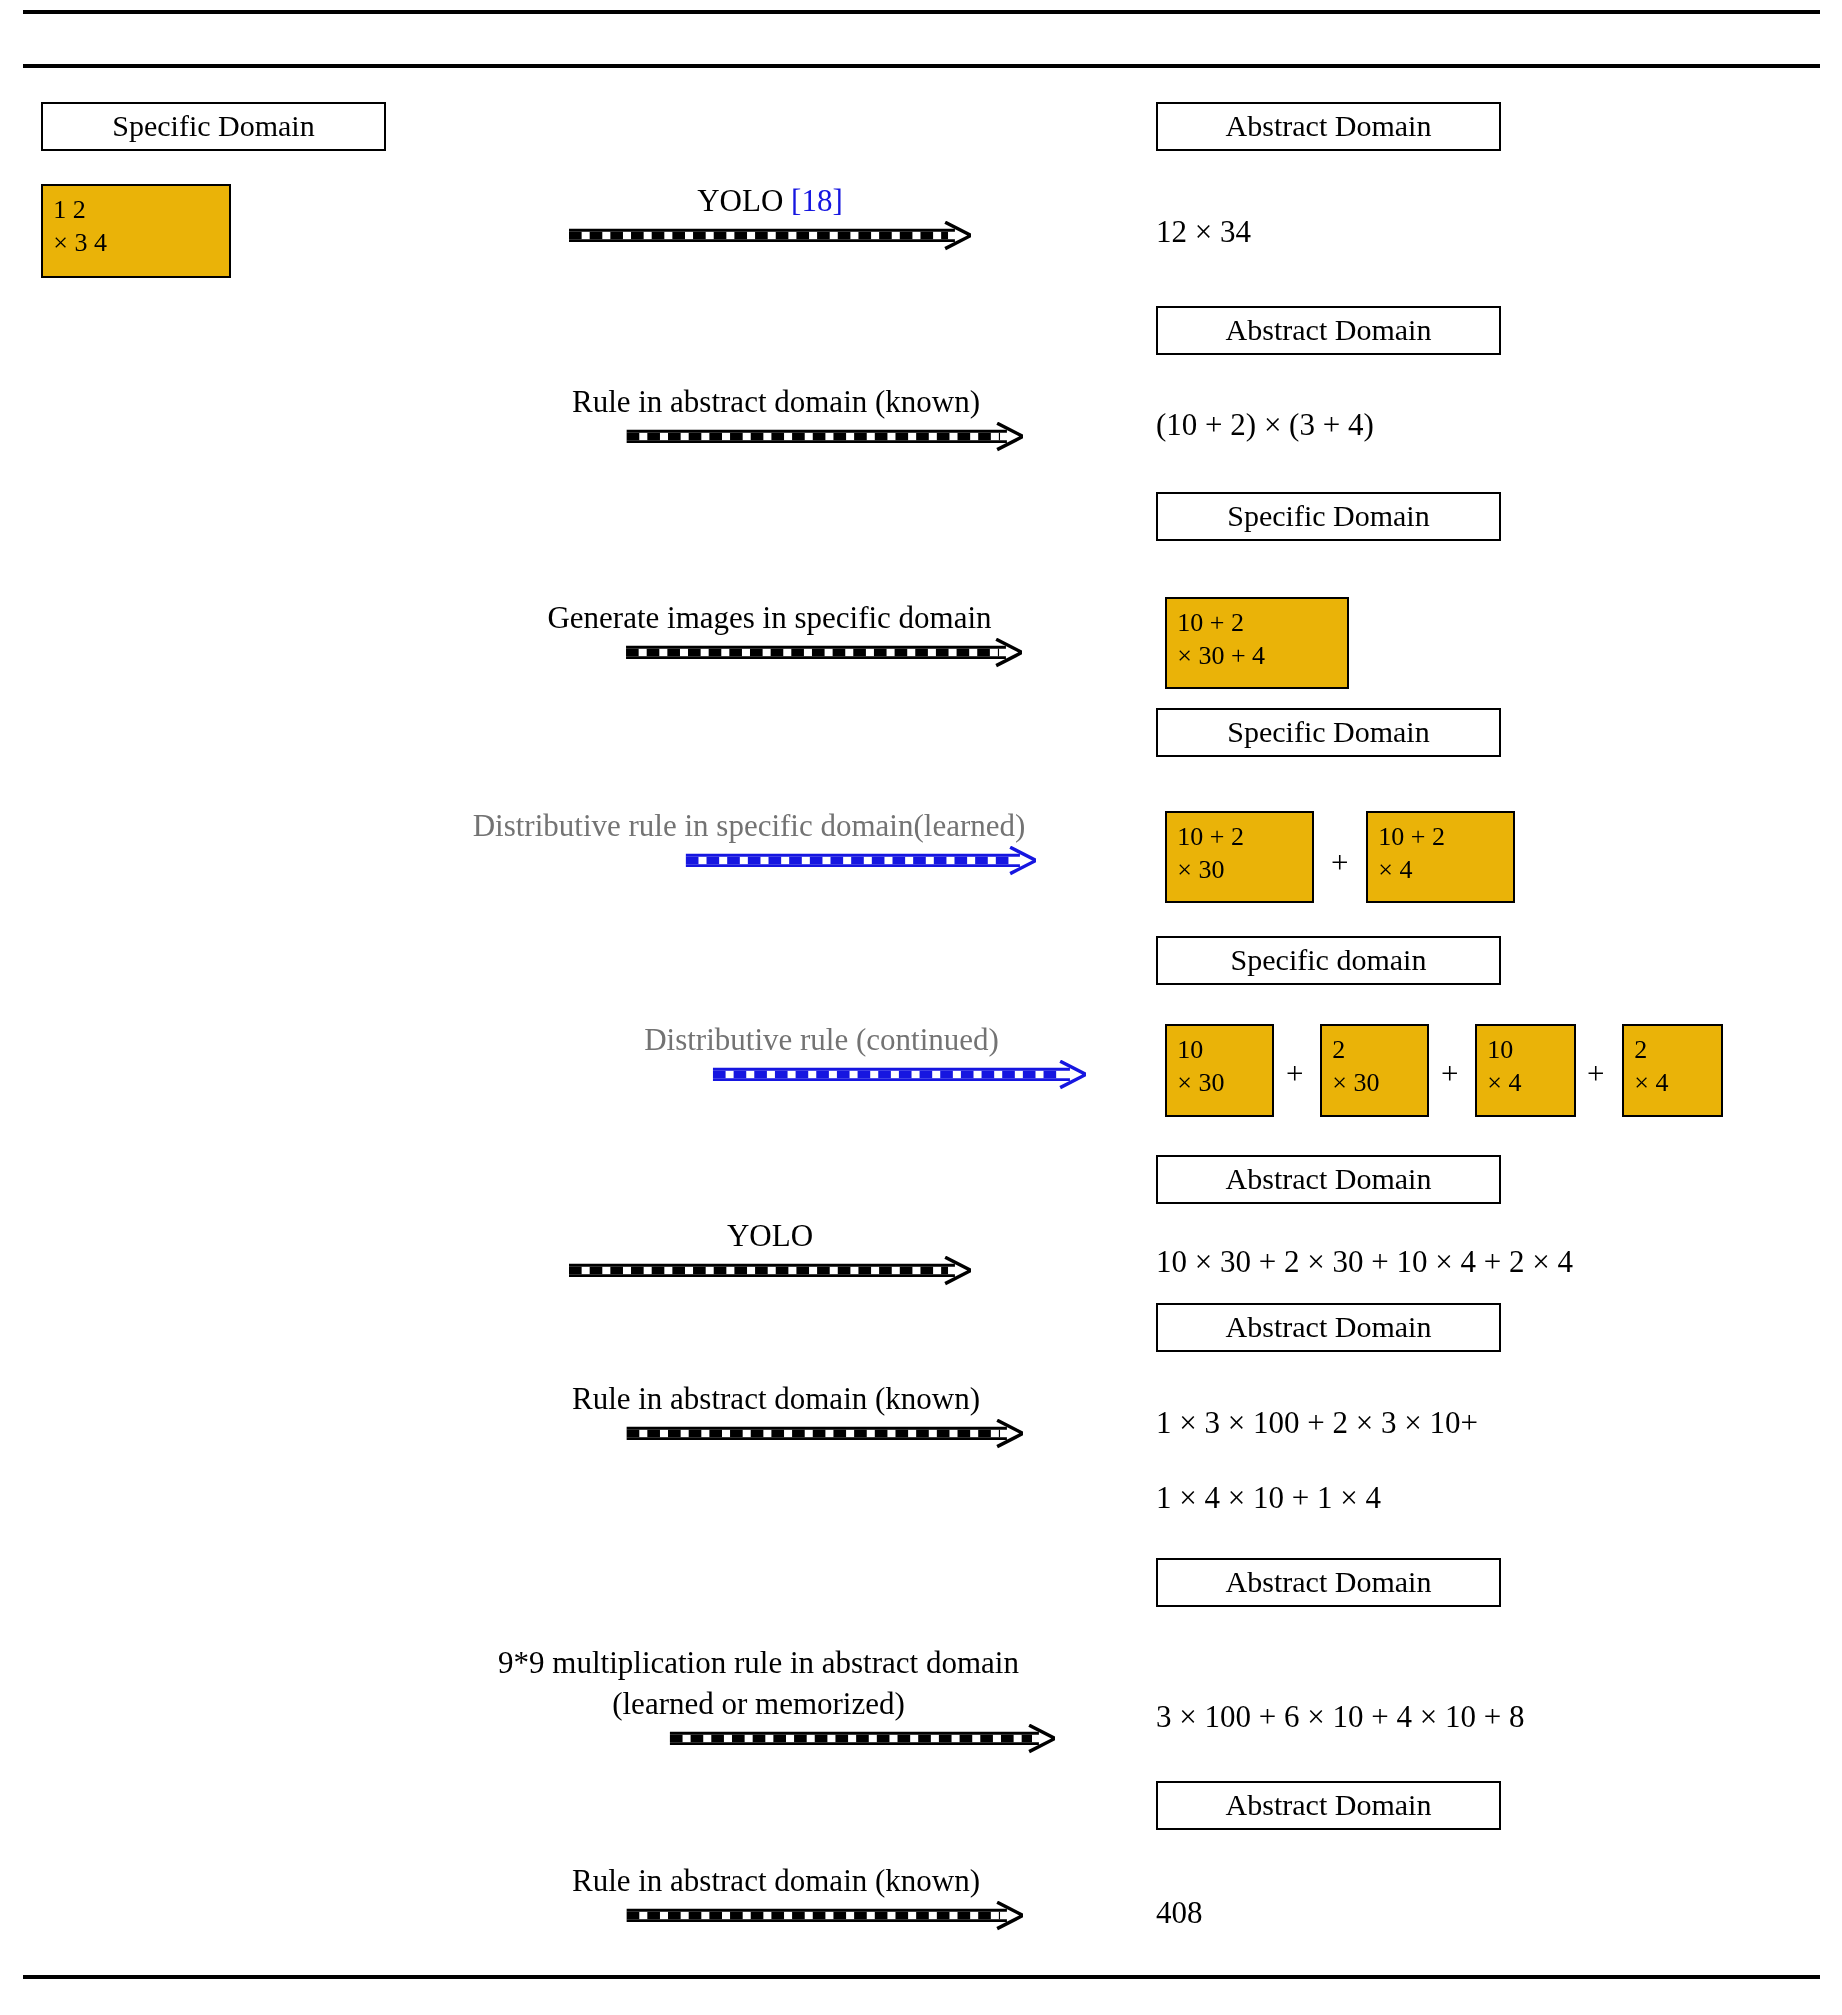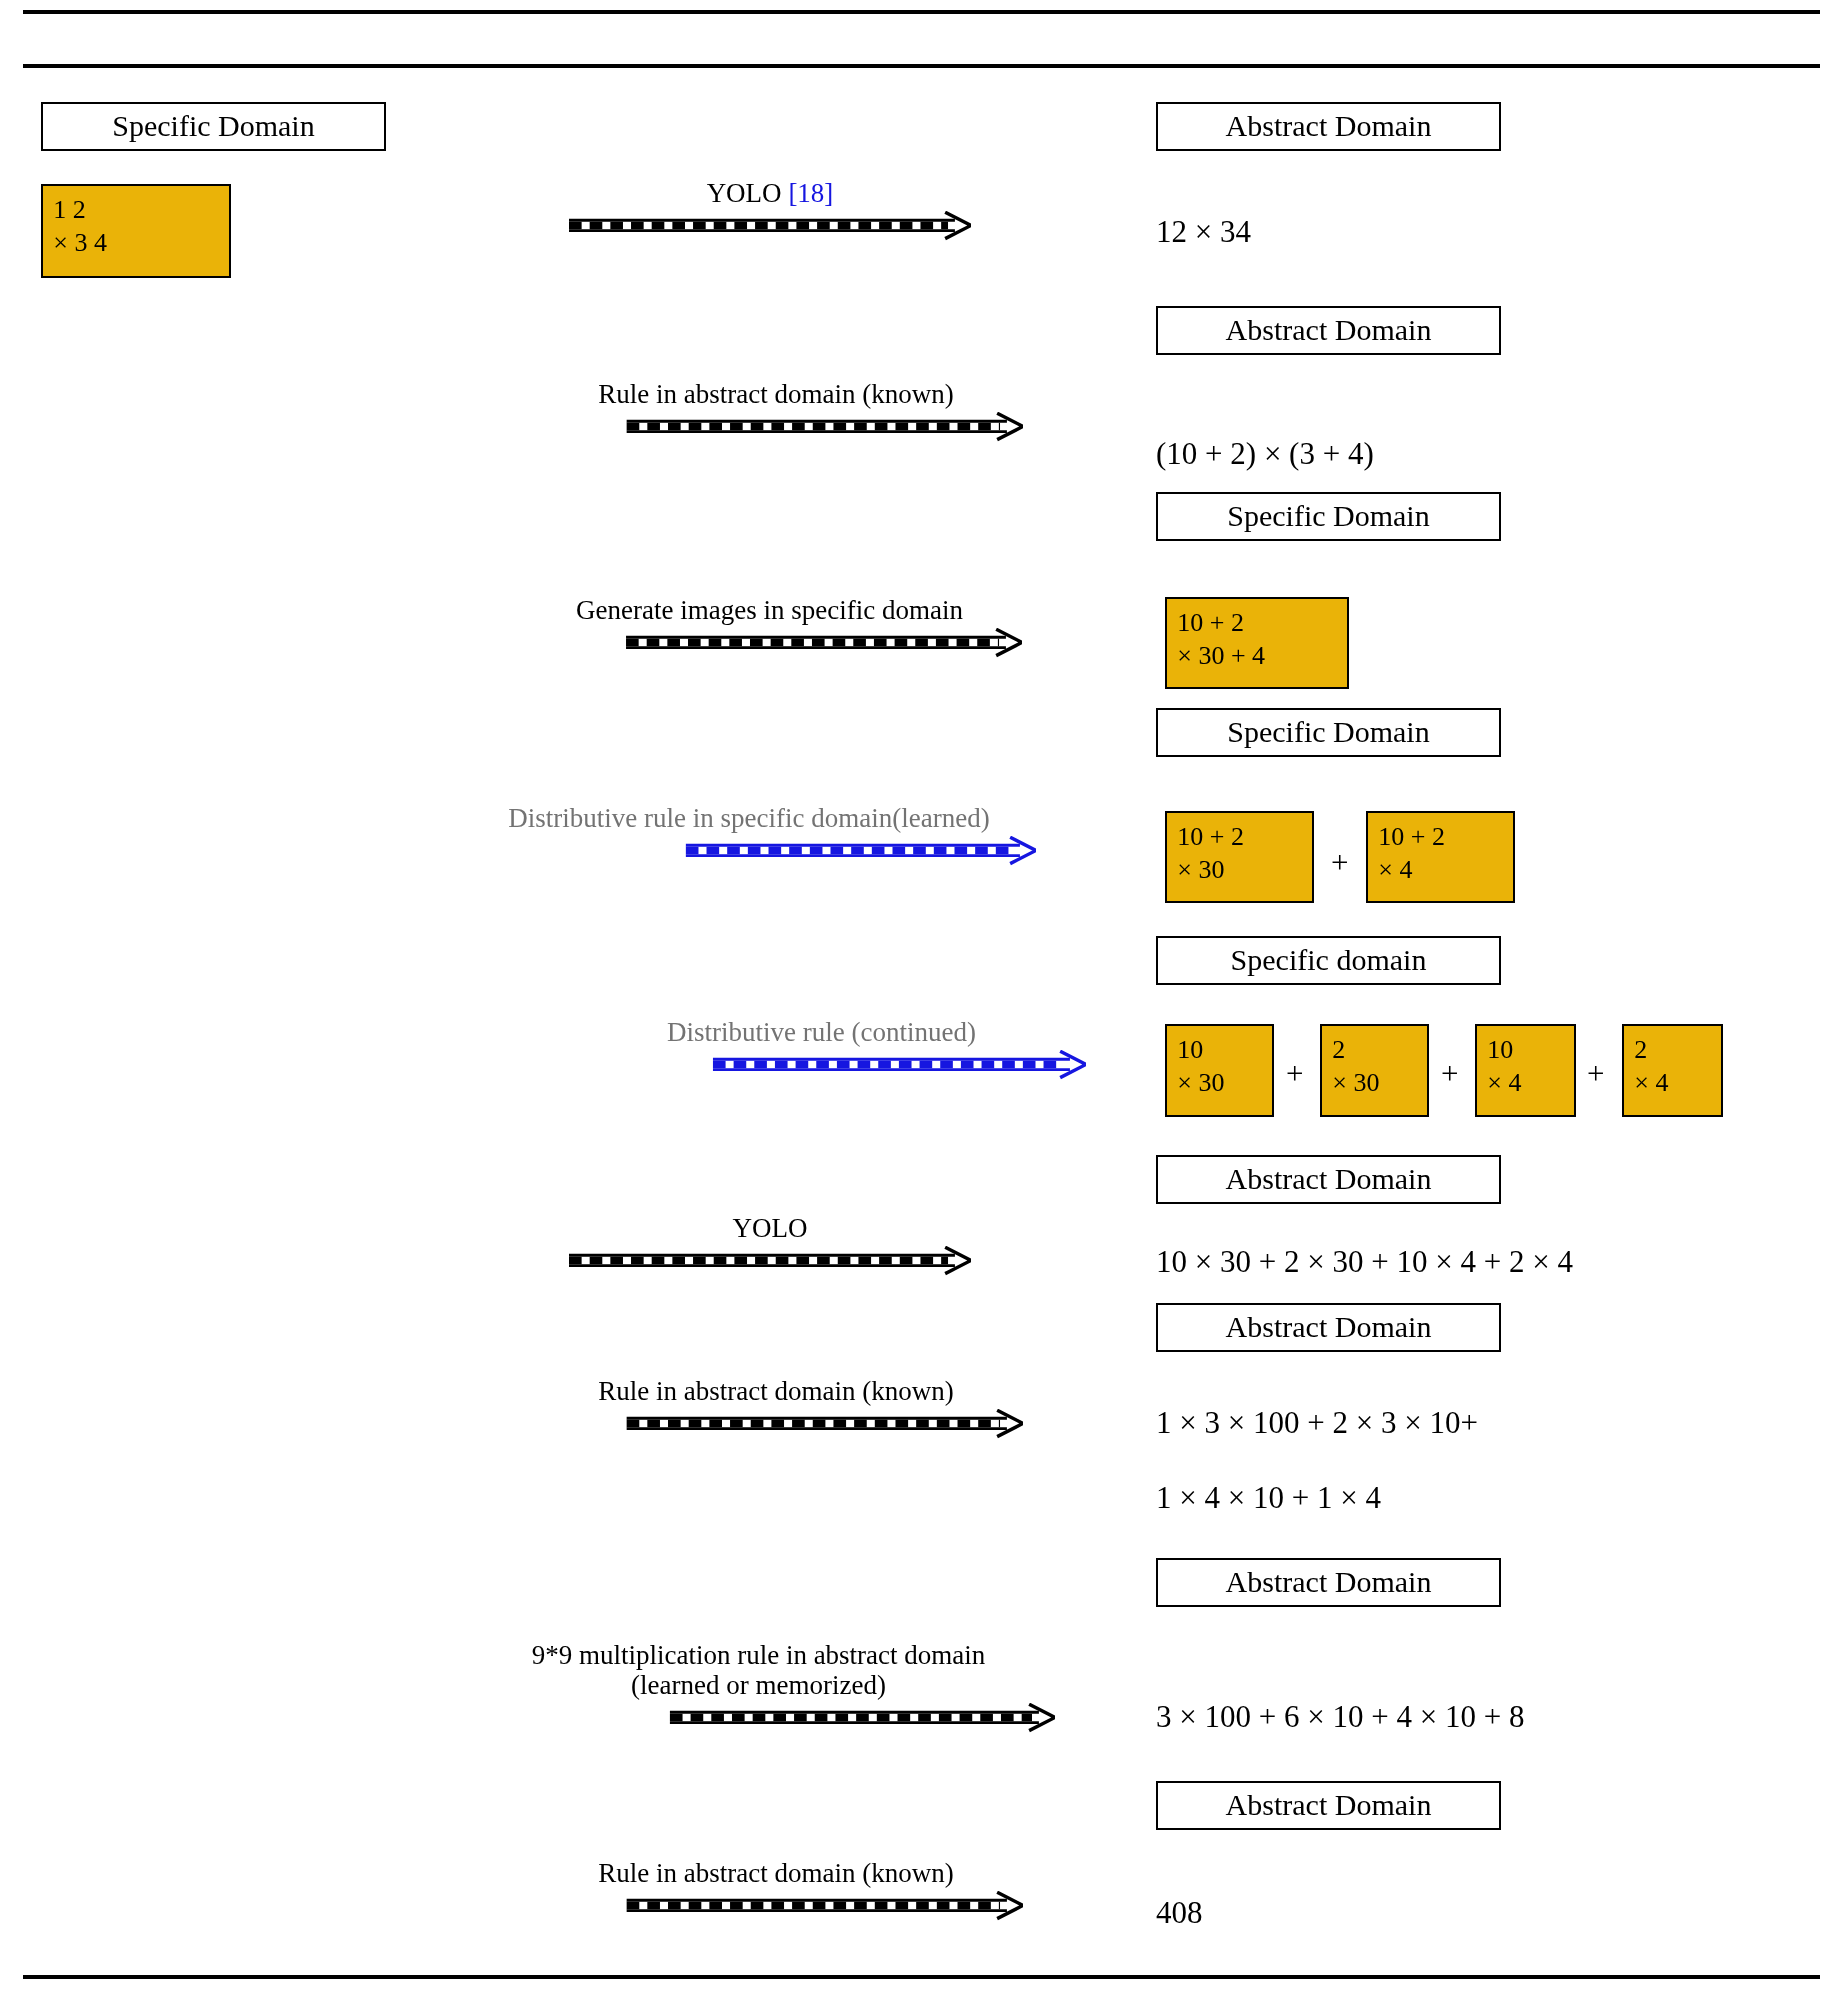--- a/index.html
+++ b/index.html
@@ -72,24 +72,25 @@
     font-size: 31px;
     line-height: 1.0;
   }
 
   
   .arrowgrp {
     position: absolute;
     text-align: center;
   }
   .arrowgrp .lbl {
-    font-size: 27px;
+    font-size: 31px;
     line-height: 1.12;
     white-space: nowrap;
     display: block;
+    margin-top: 6px;
   }
   .arrowgrp.blue .lbl { color: #737373; }
 
   
   .arrowsvg { display: block; margin: 2.3px auto 0 auto; }
 
   .ref { color: #1616e0; }
 </style>
 </head>
 <body>
@@ -122,21 +123,21 @@
   <span class="lbl">Rule in abstract domain (known)</span>
   <svg class="arrowsvg" width="494" height="30" viewBox="0 0 860 52">
     <line x1="170" y1="16" x2="832" y2="16" stroke="#000" stroke-width="5"></line>
     <line x1="170" y1="34" x2="832" y2="34" stroke="#000" stroke-width="5"></line>
     <line x1="170" y1="25" x2="820" y2="25" stroke="#000" stroke-width="13" stroke-dasharray="22 14"></line>
     <path d="M815,2 L860,25 L815,48" fill="none" stroke="#000" stroke-width="6"></path>
   </svg>
 </div>
 
 <div class="dombox" style="left:1156px; top:306px; width:345px;">Abstract Domain</div>
-<div class="expr" style="left:1156px; top:409px;margin-top:29px;">(10 + 2) × (3 + 4)</div>
+<div class="expr" style="left:1156px; top:409px;">(10 + 2) × (3 + 4)</div>
 
 <div class="arrowgrp" style="left:425px; top:595px; width:689px;">
   <span class="lbl">Generate images in specific domain</span>
   <svg class="arrowsvg" width="505" height="30" viewBox="0 0 880 52">
     <line x1="190" y1="16" x2="852" y2="16" stroke="#000" stroke-width="5"></line>
     <line x1="190" y1="34" x2="852" y2="34" stroke="#000" stroke-width="5"></line>
     <line x1="190" y1="25" x2="840" y2="25" stroke="#000" stroke-width="13" stroke-dasharray="22 14"></line>
     <path d="M835,2 L880,25 L835,48" fill="none" stroke="#000" stroke-width="6"></path>
   </svg>
 </div>

